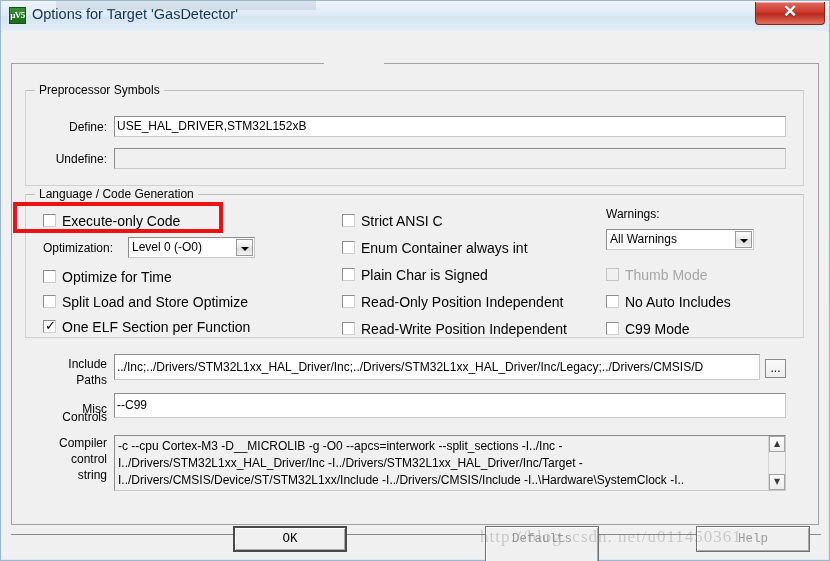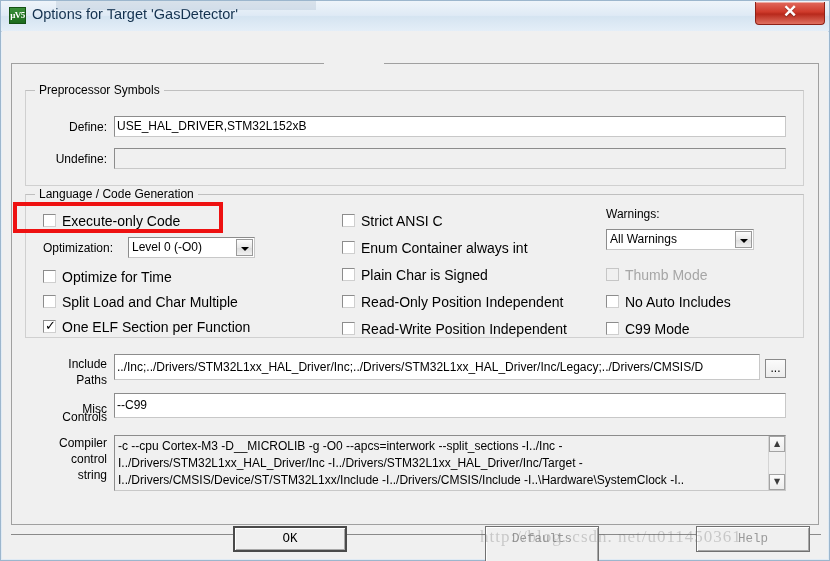--- a/index.html
+++ b/index.html
@@ -396,21 +396,21 @@
       <span>Level 0 (-O0)</span>
       <span class="arrowbtn"></span>
     </div>
 
     <div class="cbrow" style="left:41px; top:238px;">
       <span class="cbbox"></span>
       <span class="cblabel">Optimize for Time</span>
     </div>
     <div class="cbrow" style="left:41px; top:263px;">
       <span class="cbbox"></span>
-      <span class="cblabel">Split Load and Char Multiple</span>
+      <span class="cblabel">Split Load and Store Optimize</span>
     </div>
     <div class="cbrow" style="left:41px; top:288px;">
       <span class="cbbox">
           <span class="tick">✓</span>
         </span>
       <span class="cblabel">One ELF Section per Function</span>
     </div>
 
     <div class="cbrow" style="left:340px; top:182px;">
       <span class="cbbox"></span>

